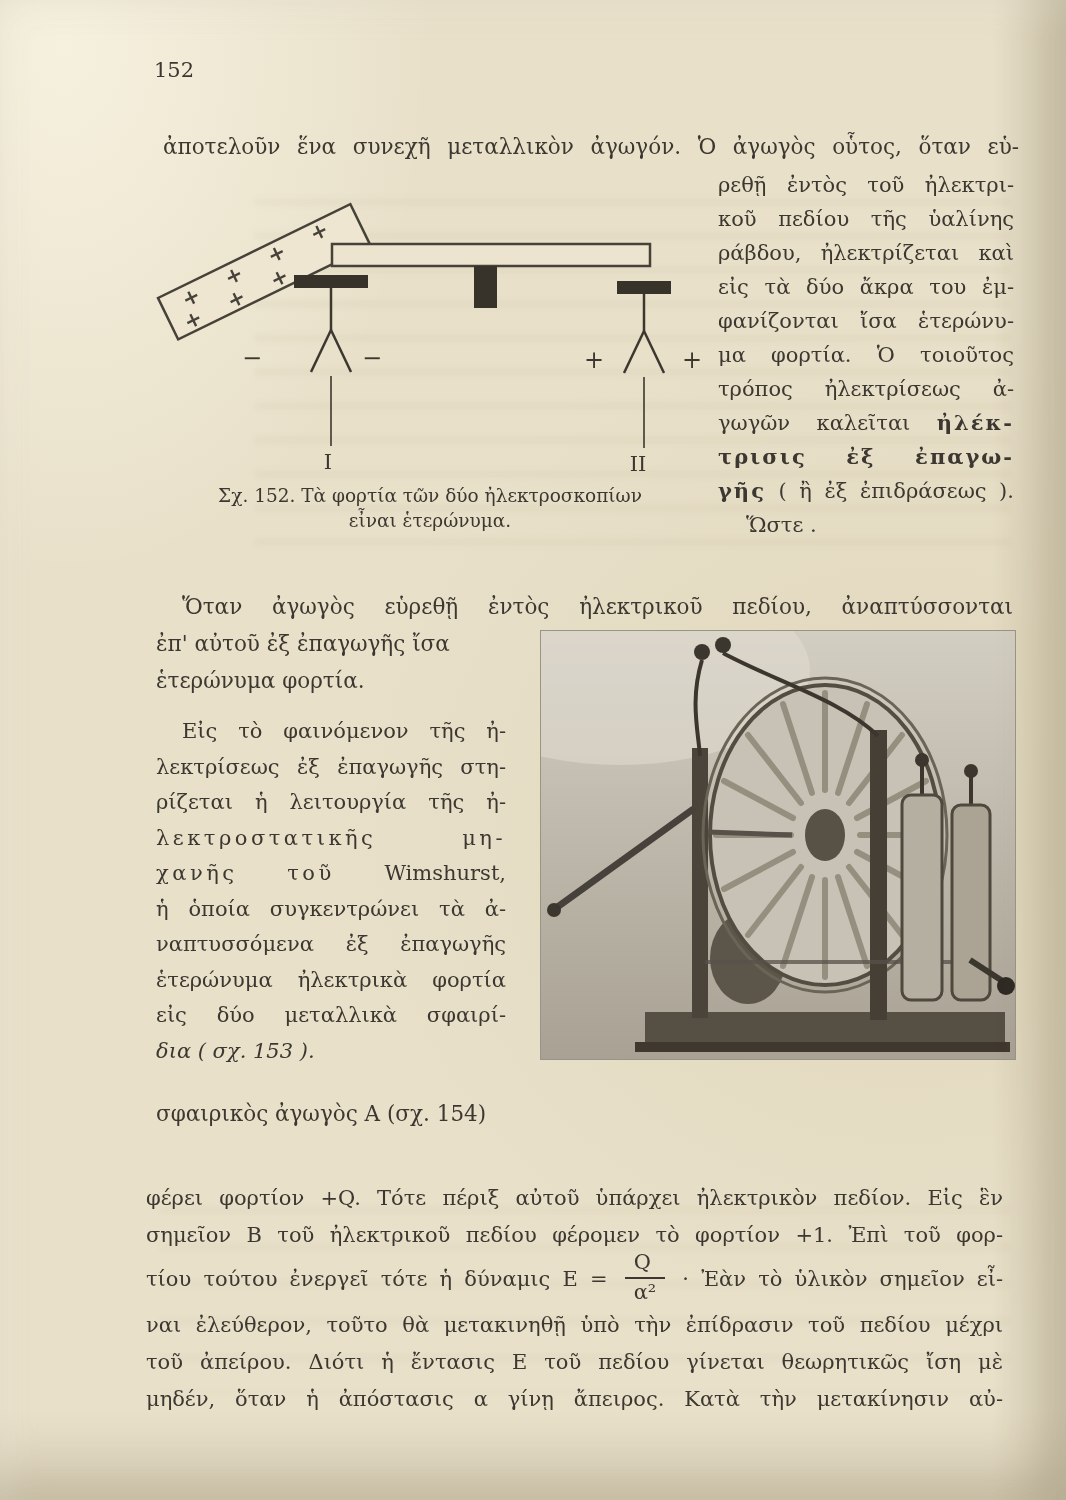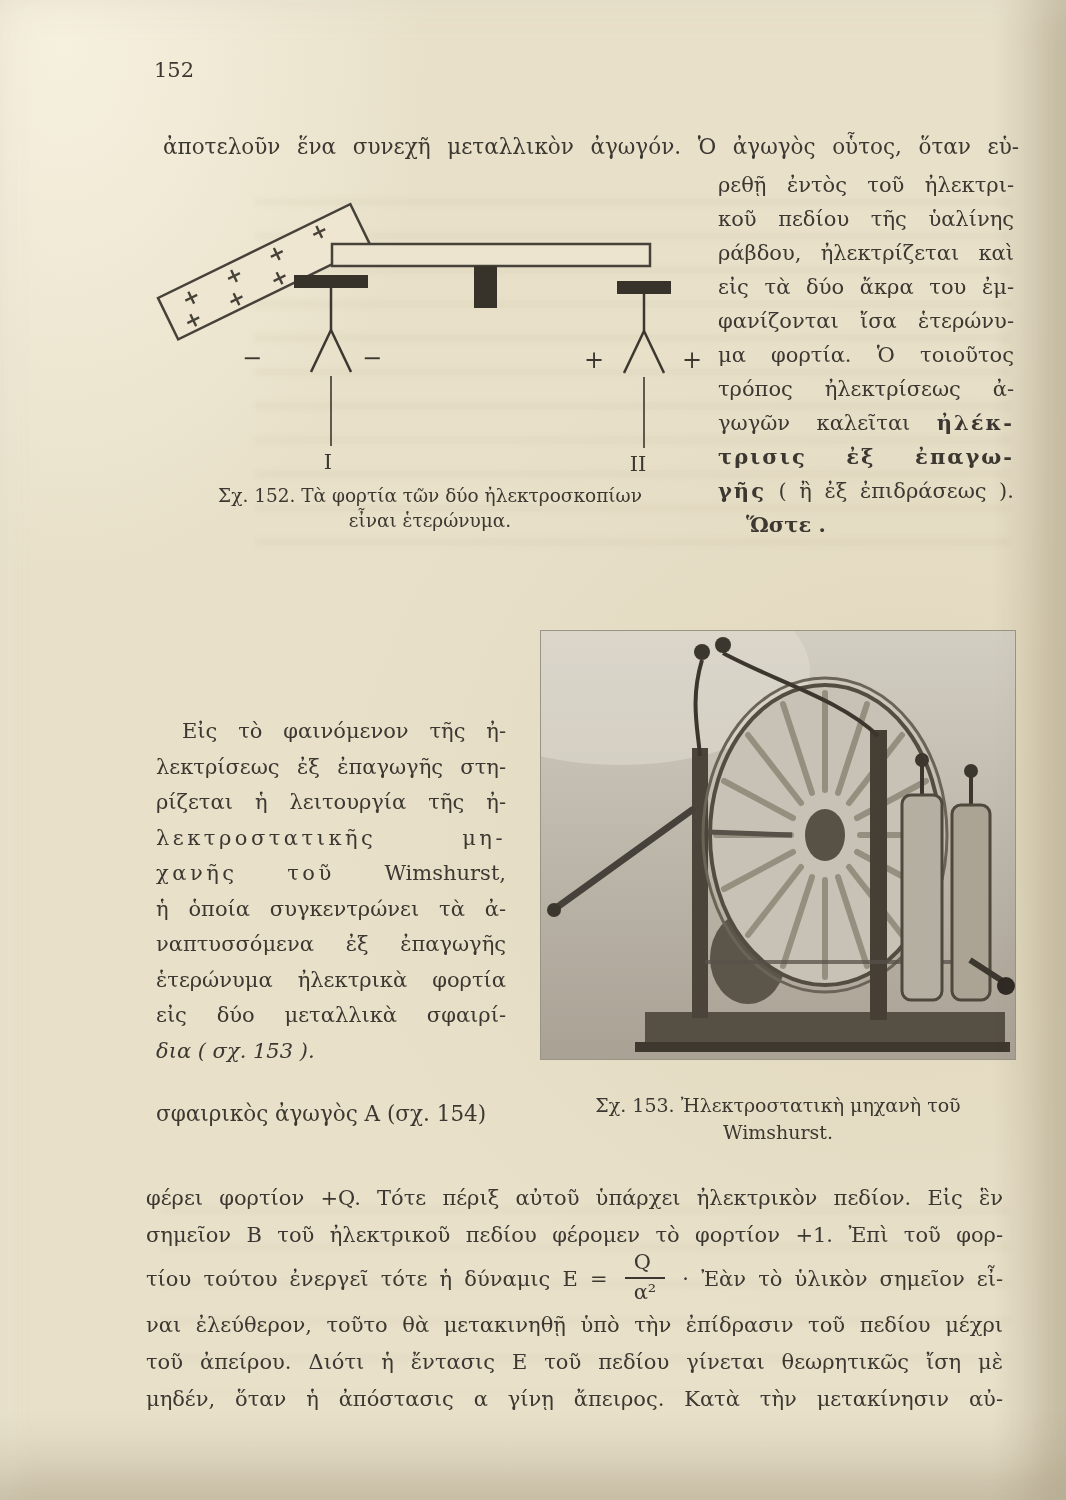--- a/index.html
+++ b/index.html
@@ -27,21 +27,21 @@
   #ghost2{left:160px;top:1188px;width:850px;height:205px;opacity:.4;
     background:repeating-linear-gradient(180deg, rgba(0,0,0,0) 0 18px, rgba(146,128,92,.10) 18px 26px, rgba(0,0,0,0) 26px 37px);}
 
   .page-number{position:absolute;left:154px;top:58px;font-size:21px;}
 
   .intro-line1{position:absolute;left:163px;top:134px;width:856px;font-size:21.5px;
     text-align:justify;text-align-last:justify;}
 
   .intro-right{position:absolute;left:718px;top:168px;width:296px;font-size:21px;line-height:34px;
     white-space:pre-line;text-align:justify;text-align-last:justify;}
-  .intro-right .closing{text-align:left;text-align-last:auto;text-indent:28px;font-weight:bold;}
+  .intro-right .closing{text-align:left;text-align-last:auto;text-indent:28px;}
 
   .bold-sp{font-weight:bold;letter-spacing:2px;}
   .spaced{letter-spacing:3.5px;}
   .bold{font-weight:bold;}
 
   .fig152{position:absolute;left:150px;top:168px;width:560px;}
   .fig152 svg{display:block;}
   .fig-caption{margin-top:7px;text-align:center;font-size:18.5px;line-height:25px;white-space:pre-line;}
   .sign{font-size:24px;fill:#3c382f;text-anchor:middle;font-family:"DejaVu Serif",serif;}
   .rodsign{font-size:21px;font-weight:bold;fill:#46423a;text-anchor:middle;font-family:"DejaVu Serif",serif;}
@@ -128,20 +128,25 @@
 κοῦ πεδίου τῆς ὑαλίνης
 ράβδου, ἠλεκτρίζεται καὶ
 εἰς τὰ δύο ἄκρα του ἐμ-
 φανίζονται ἴσα ἑτερώνυ-
 μα φορτία. Ὁ τοιοῦτος
 τρόπος ἠλεκτρίσεως ἀ-
 γωγῶν καλεῖται </span><span class="bold-sp">ἠλέκ-
 τρισις ἐξ ἐπαγω-
 γῆς</span><span> ( ἢ ἐξ ἐπιδράσεως ).</span><div class="closing">Ὥστε .</div></div>
 
+  <div class="para2">
+      <div class="first">Ὅταν ἀγωγὸς εὑρεθῇ ἐντὸς ἠλεκτρικοῦ πεδίου, ἀναπτύσσονται</div>
+      <div class="rest">ἐπ' αὐτοῦ ἐξ ἐπαγωγῆς ἴσα
+ἑτερώνυμα φορτία.</div>
+    </div>
 
   <div class="para3"><span>Εἰς τὸ φαινόμενον τῆς ἠ-
 λεκτρίσεως ἐξ ἐπαγωγῆς στη-
 ρίζεται ἡ λειτουργία τῆς ἠ-
 </span><span class="spaced">λεκτροστατικῆς μη-
 χανῆς τοῦ </span><span>Wimshurst,</span><span>
 ἡ ὁποία συγκεντρώνει τὰ ἀ-
 ναπτυσσόμενα ἐξ ἐπαγωγῆς
 ἑτερώνυμα ἠλεκτρικὰ φορτία
 εἰς δύο μεταλλικὰ σφαιρί-</span><div class="closing">δια ( σχ. 153 ).</div></div>
@@ -219,22 +224,20 @@
 
       <g>
         <line x1="16" y1="278" x2="152" y2="180" stroke="#46413a" stroke-width="7" stroke-linecap="round"></line>
         <circle cx="14" cy="280" r="7" fill="#3c372e"></circle>
       </g>
 
       <rect width="476" height="430" fill="none" stroke="#9a9486" stroke-width="2"></rect>
     </svg>
   </div>
 
-  <div class="photo-caption">Σχ. 153. Ἠλεκτροστατικὴ μηχανὴ τοῦ
-Wimshurst.</div>
 
   <div class="para4"><span>φέρει φορτίον +Q. Τότε πέριξ αὐτοῦ ὑπάρχει ἠλεκτρικὸν πεδίον. Εἰς ἓν
 σημεῖον Β τοῦ ἠλεκτρικοῦ πεδίου φέρομεν τὸ φορτίον +1. Ἐπὶ τοῦ φορ-
 τίου τούτου ἐνεργεῖ τότε ἡ δύναμις Ε = </span><span class="frac"><span class="num">Q</span><span class="den">α²</span></span><span> · Ἐὰν τὸ ὑλικὸν σημεῖον εἶ-
 ναι ἐλεύθερον, τοῦτο θὰ μετακινηθῇ ὑπὸ τὴν ἐπίδρασιν τοῦ πεδίου μέχρι
 τοῦ ἀπείρου. Διότι ἡ ἔντασις Ε τοῦ πεδίου γίνεται θεωρητικῶς ἴση μὲ
 μηδέν, ὅταν ἡ ἀπόστασις α γίνῃ ἄπειρος. Κατὰ τὴν μετακίνησιν αὐ-</span></div>
 
 </div>
 

